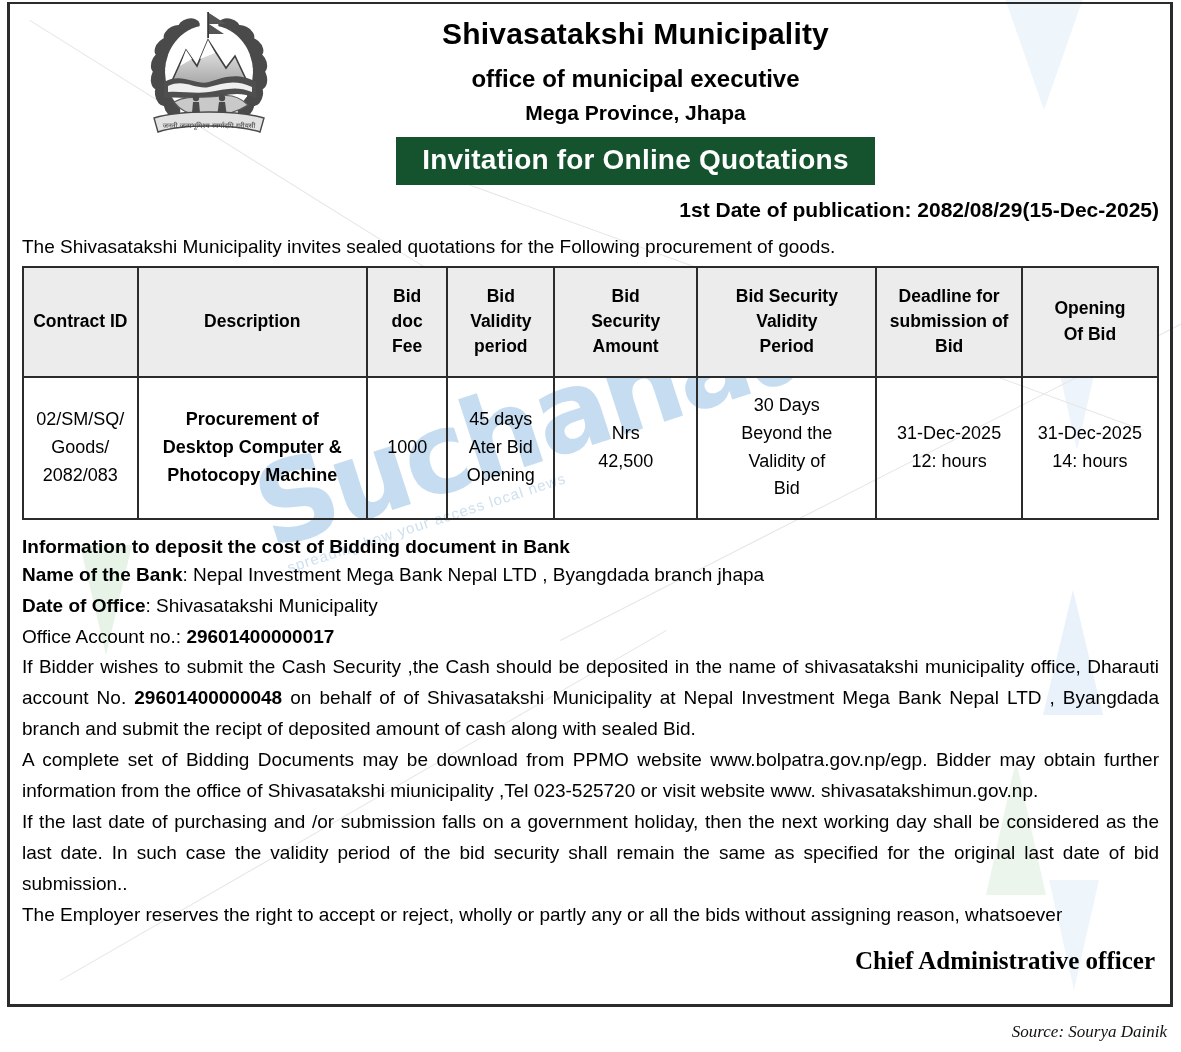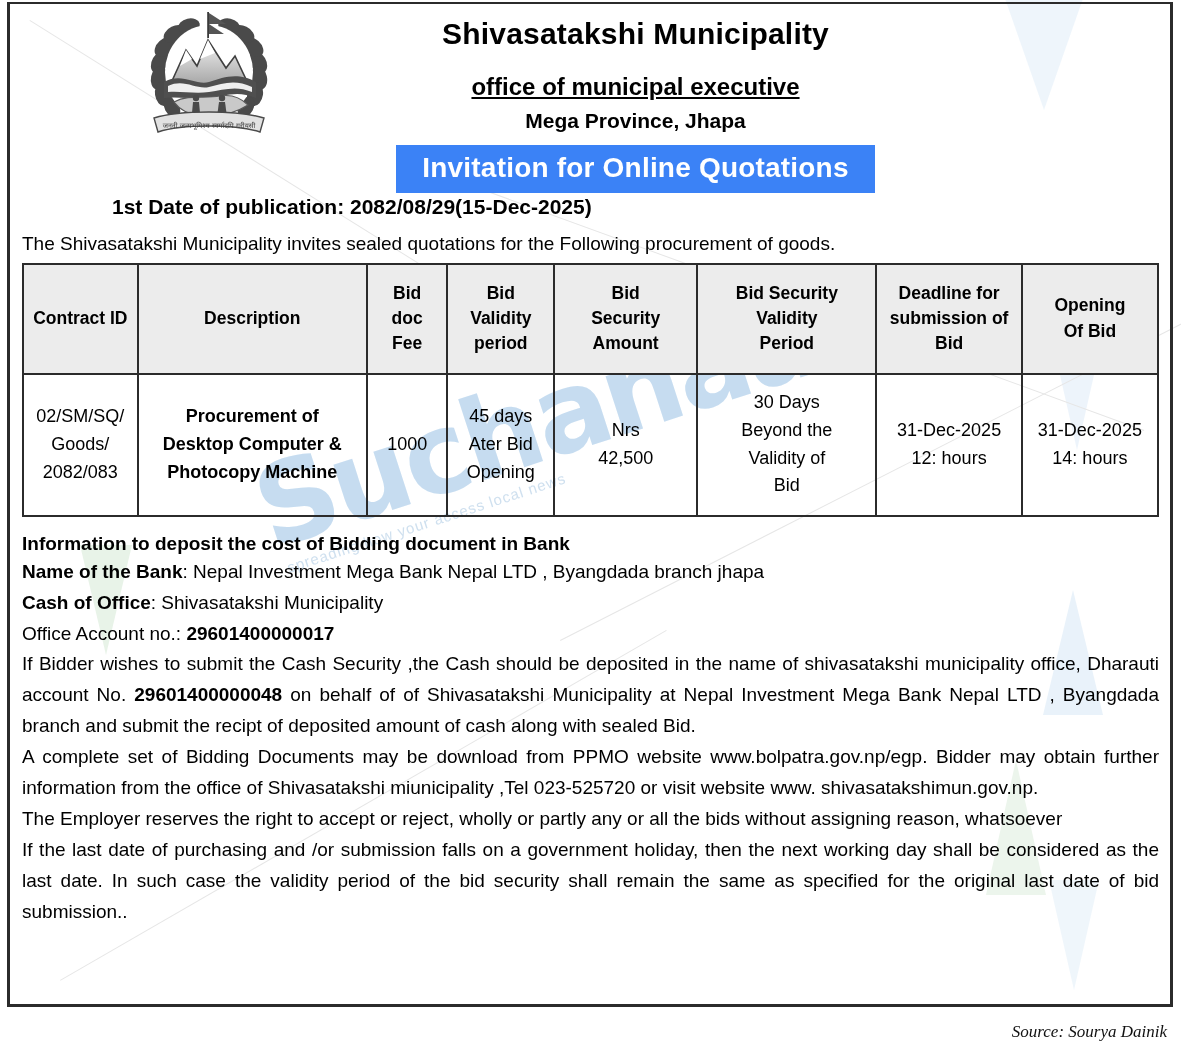--- a/index.html
+++ b/index.html
@@ -159,48 +159,47 @@
   .org-name {
     font-size: 30px;
     font-weight: bold;
     line-height: 1.18;
     letter-spacing: .2px;
   }
   .org-sub {
     font-size: 24px;
     font-weight: bold;
     line-height: 1.3;
-    margin-top: 20px;
-    text-decoration: underline;
+    margin-top: 12px;
   }
   .org-prov {
     font-size: 21px;
     font-weight: bold;
     margin-top: 6px;
   }
   .banner-wrap {
     text-align: center;
     padding-left: 90px;
     margin-top: 12px;
   }
   .banner {
     display: inline-block;
-    background: #3b82f6;
+    background: #14532d;
     color: #ffffff;
     font-size: 28px;
     font-weight: bold;
     padding: 7px 26px 9px 26px;
     letter-spacing: .2px;
   }
   .pub-date {
-    text-align: left;
+    text-align: right;
     padding-left: 90px;
     font-size: 21px;
     font-weight: bold;
-    margin-top: 2px;
+    margin-top: 13px;
   }
   .intro-line {
     font-size: 19px;
     margin-top: 14px;
     margin-bottom: 8px;
   }
 
   
   table.bid-table {
     width: 100%;
@@ -427,31 +426,32 @@
       </tbody>
     </table>
 
     <div class="bank-head">Information to deposit the cost of Bidding document in Bank</div>
 
     <div class="kv-line">
       <span class="k">Name of the Bank</span><span class="v">: Nepal Investment Mega Bank Nepal  LTD , Byangdada branch jhapa</span>
     </div>
 
     <div class="kv-line">
-      <span class="k">Cash of Office</span><span class="v">:      Shivasatakshi Municipality</span>
+      <span class="k">Date of Office</span><span class="v">:      Shivasatakshi Municipality</span>
     </div>
 
     <div class="kv-line">
       <span class="v">Office Account no.: </span><span class="v-bold">29601400000017</span>
     </div>
 
     <p class="para"><span>If Bidder wishes to submit the Cash Security ,the Cash should be deposited in the name of shivasatakshi municipality office, Dharauti account No. </span><b>29601400000048</b><span> on behalf of of Shivasatakshi Municipality at Nepal Investment Mega Bank Nepal LTD , Byangdada  branch and submit the recipt of deposited amount of cash along with sealed Bid.</span></p>
 
     <p class="para">A complete set of Bidding Documents may be download from PPMO website www.bolpatra.gov.np/egp. Bidder may obtain further information from the office of Shivasatakshi miunicipality ,Tel 023-525720 or visit website www. shivasatakshimun.gov.np.</p>
 
+    <p class="para">If the last date of purchasing and /or submission falls on a government holiday, then the next working day shall be considered as the last date. In such case the validity period of the bid security shall remain the same as specified for the original last date of bid submission..</p>
+
     <p class="para last">The Employer  reserves the right to accept or reject, wholly or partly any or all the bids without assigning reason, whatsoever</p>
 
-    <p class="para">If the last date of purchasing and /or submission falls on a government holiday, then the next working day shall be considered as the last date. In such case the validity period of the bid security shall remain the same as specified for the original last date of bid submission..</p>
-
+    <div class="signature">Chief Administrative officer</div>
   </div>
 
   <div class="source">Source: Sourya Dainik</div>
 </div>
 
 </body></html>

